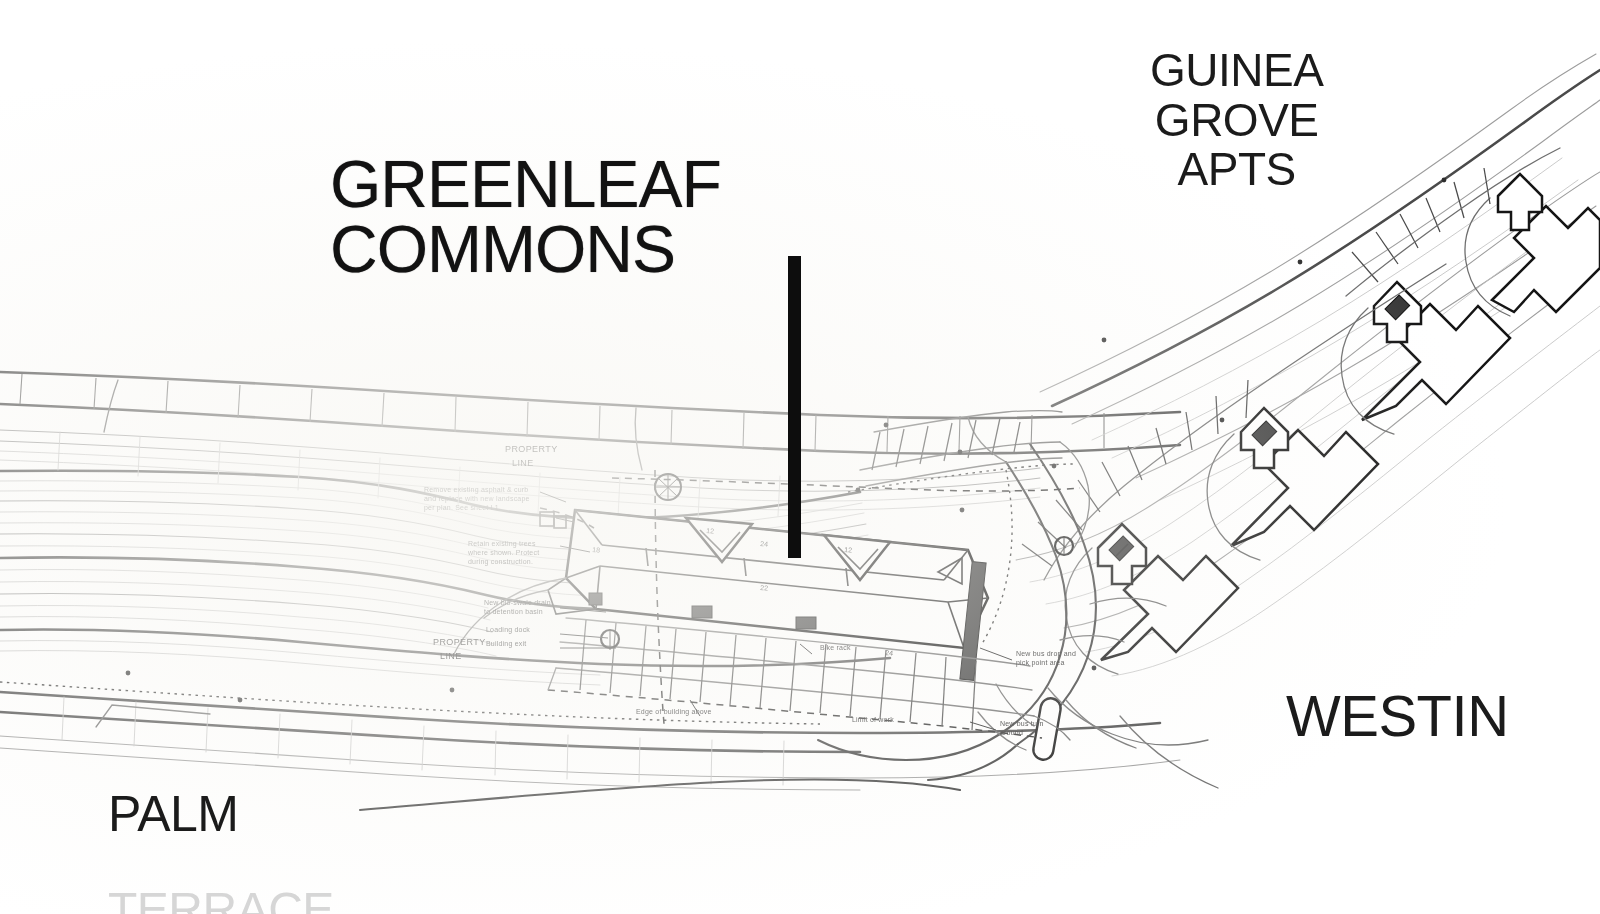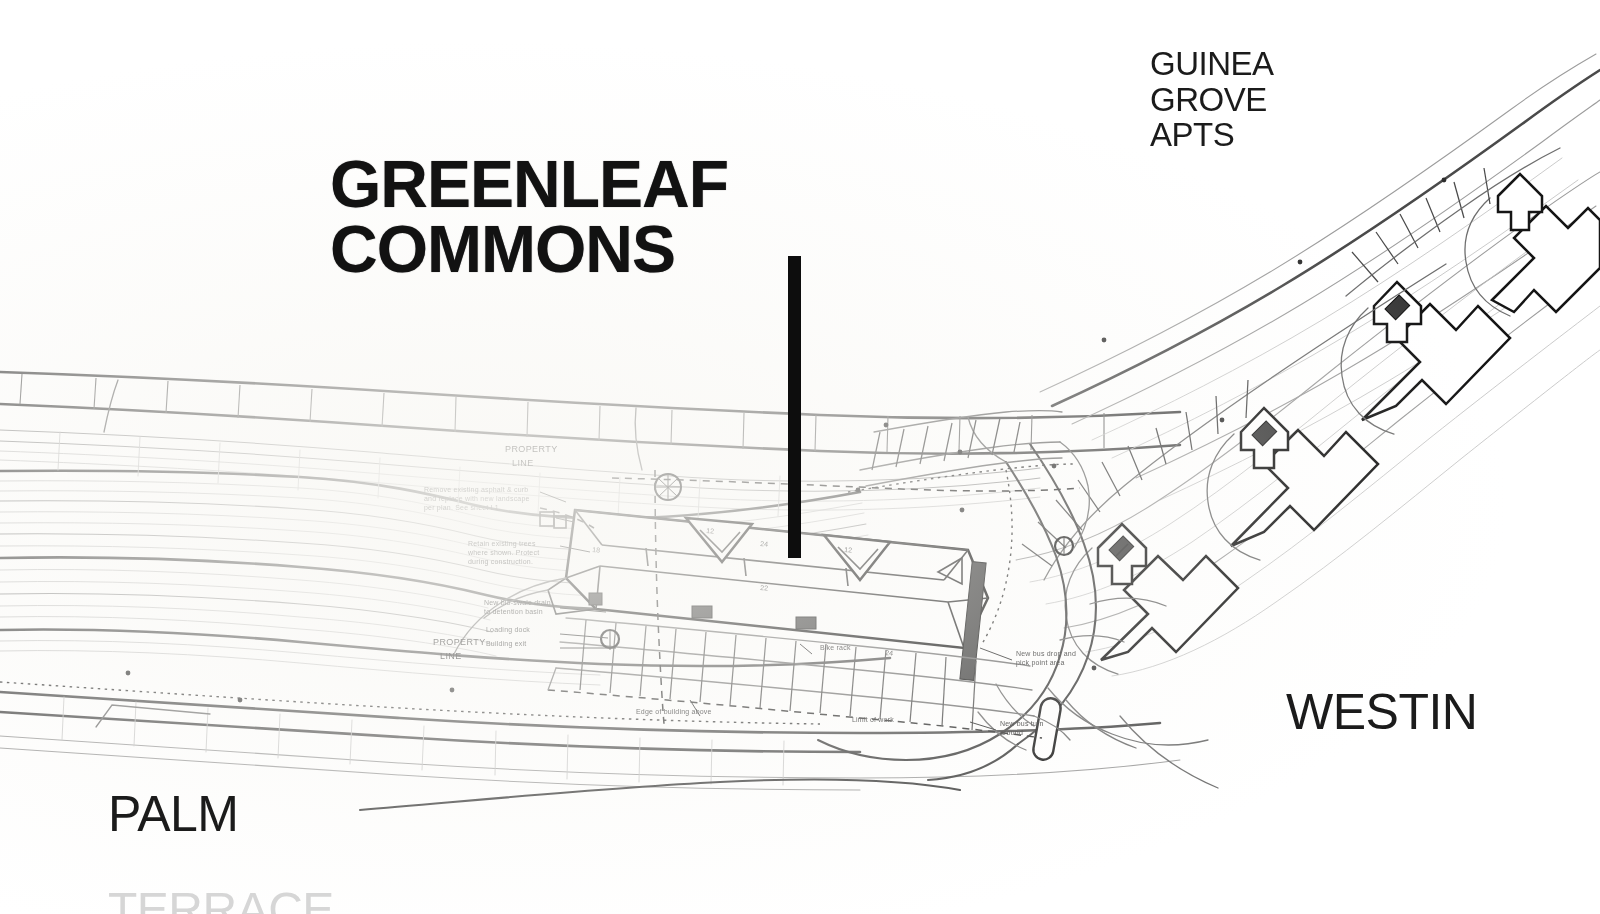--- a/index.html
+++ b/index.html
@@ -22,21 +22,21 @@
     height:914px;
     display:block;
   }
   .anno{
     position:absolute;
     color:#111111;
     white-space:pre-line;
     letter-spacing:-0.5px;
   }
   .anno-title{
-    font-weight:bold;
+    font-weight:normal;
     font-size:66px;
     line-height:0.98;
     letter-spacing:-1px;
     color:#121212;
     text-shadow:0 0 1px rgba(0,0,0,0.55);
   }
   .anno-plain{
     font-weight:normal;
     font-size:50px;
     line-height:1.08;
@@ -432,23 +432,23 @@
 
   </svg>
 
   <div class="paper-tint"></div>
 
   <div class="pointer-bar" id="pointer-bar" style="left: 788px; top: 256px; width: 13px; height: 302px; background: rgb(13, 13, 13);"></div>
 
   <div class="anno anno-title" style="left: 330px; top: 152px; font-size: 66px; color: rgb(18, 18, 18);">GREENLEAF
 COMMONS</div>
 
-  <div class="anno anno-plain" style="left: 1150px; top: 46px; font-size: 33px; color: rgb(27, 27, 27);">GUINEA
+  <div class="anno anno-plain" style="left: 1150px; top: 46px; font-size: 46px; color: rgb(27, 27, 27); text-align: center;">GUINEA
 GROVE
 APTS</div>
 
-  <div class="anno anno-plain" style="left: 1286px; top: 685px; font-size: 50px; color: rgb(27, 27, 27);">WESTIN</div>
+  <div class="anno anno-plain" style="left: 1286px; top: 685px; font-size: 58px; color: rgb(27, 27, 27);">WESTIN</div>
 
   <div class="anno anno-plain" style="left: 108px; top: 787px; font-size: 50px; color: rgb(27, 27, 27);">PALM</div>
 
   <div class="anno anno-faint" style="left: 108px; top: 885px; font-size: 48px; color: rgb(214, 214, 214);">TERRACE</div>
 
 </div>
 
 </body></html>

